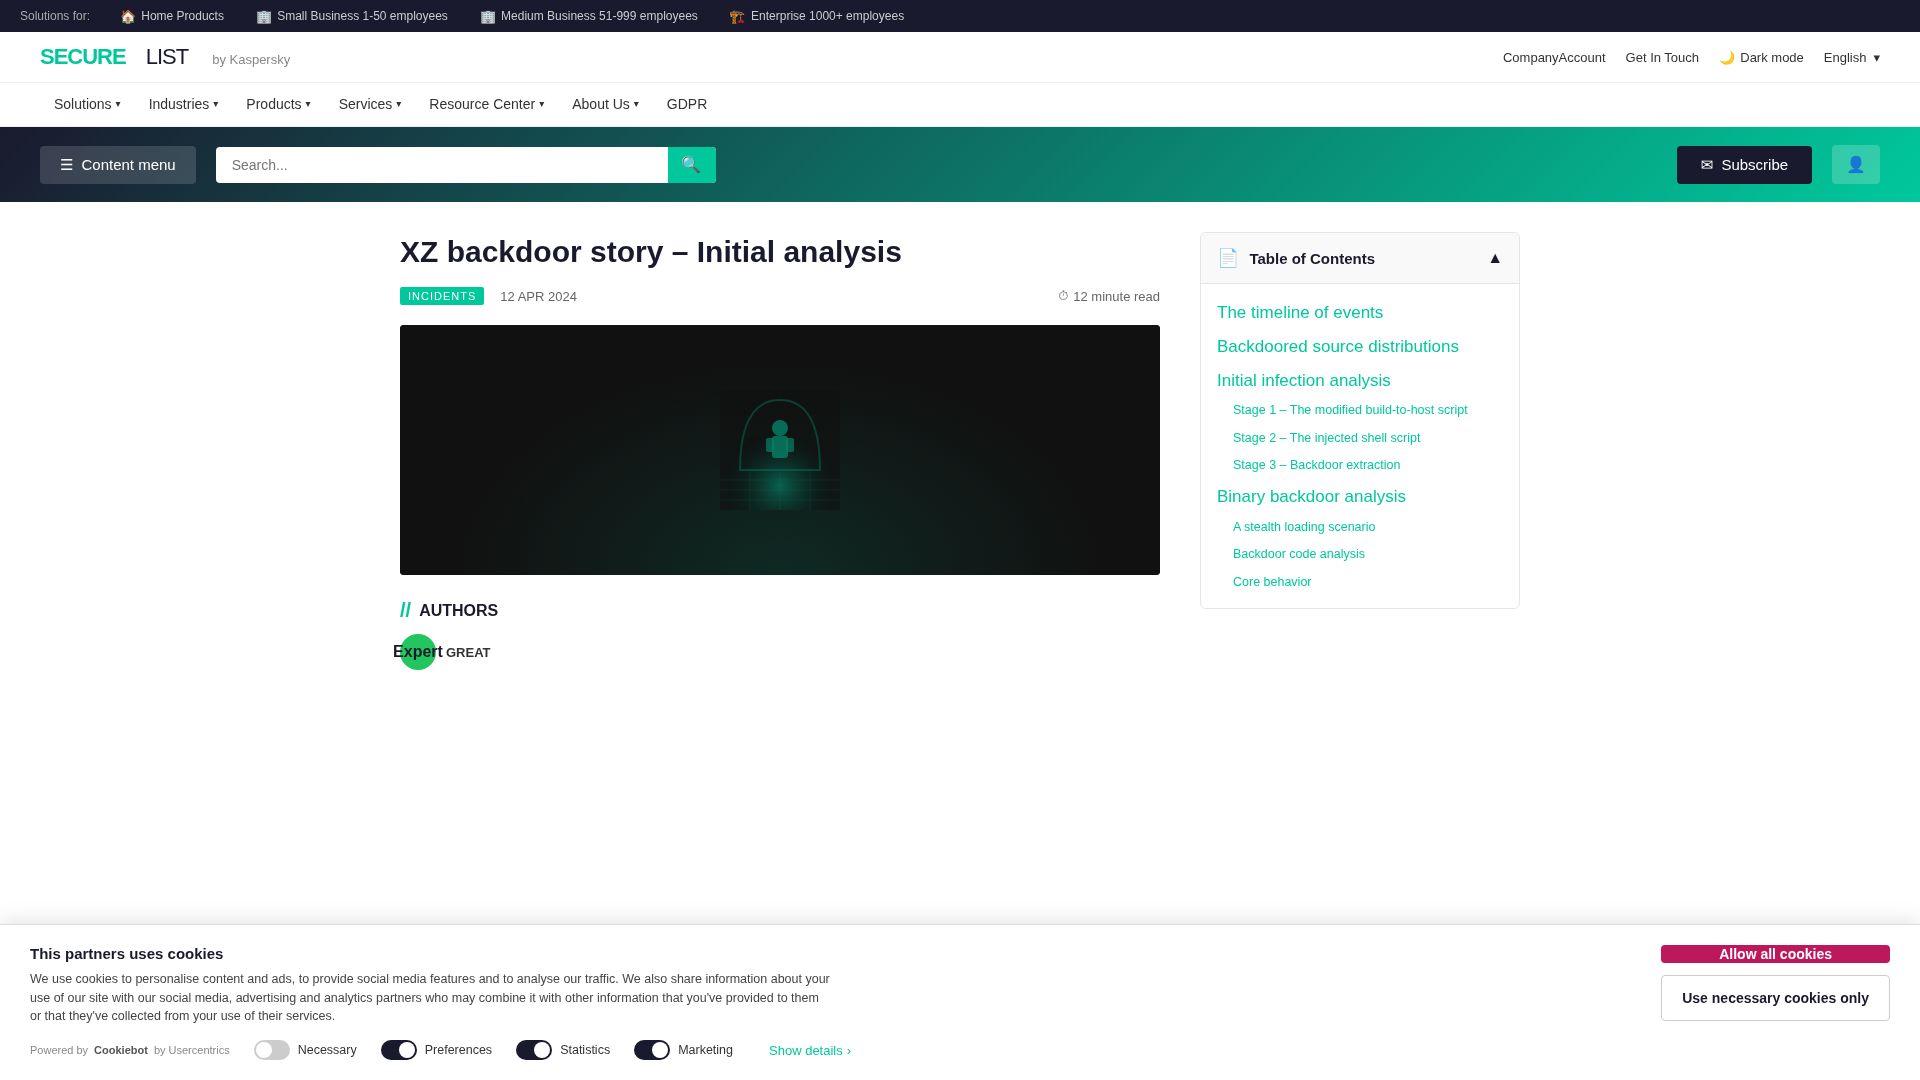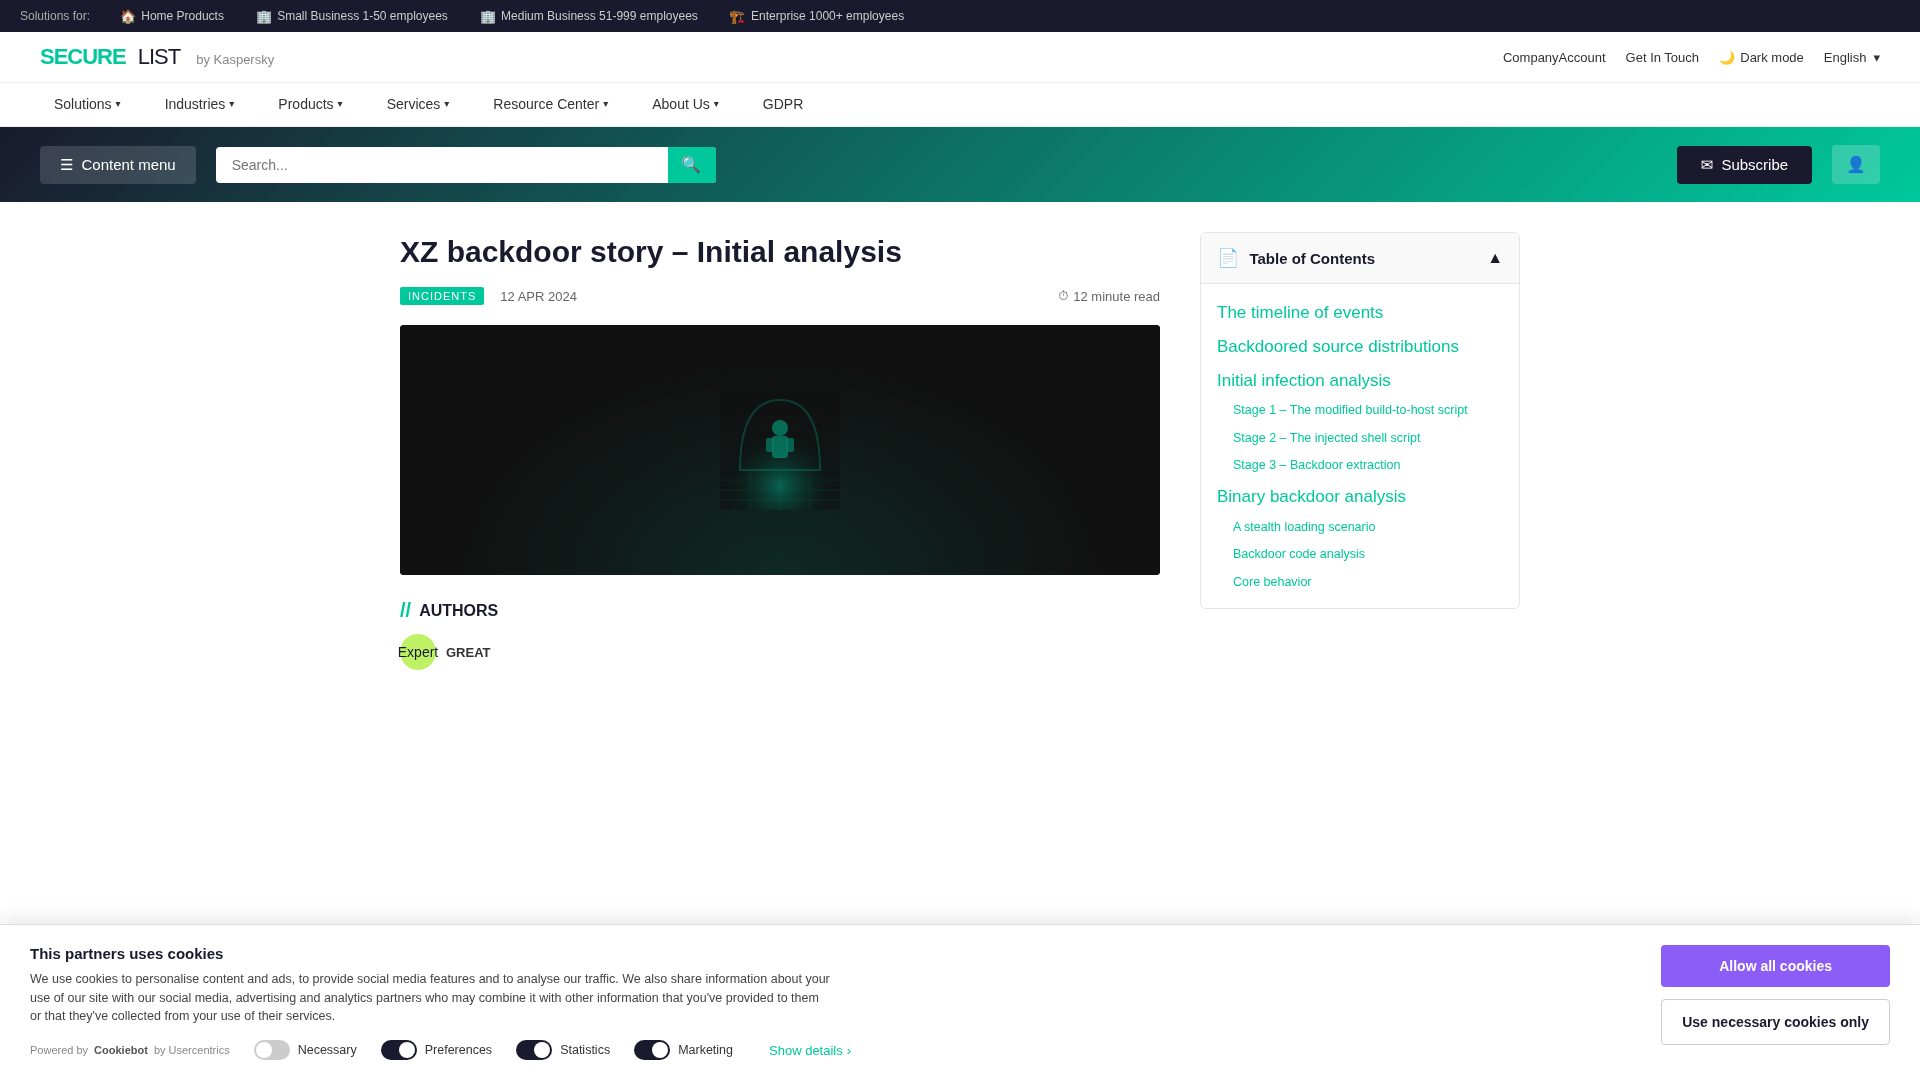--- a/index.html
+++ b/index.html
@@ -26,36 +26,36 @@
 
     
     .header {
       background: #fff;
       padding: 12px 40px;
       display: flex;
       align-items: center;
       justify-content: space-between;
       border-bottom: 1px solid #eee;
     }
-    .logo { display: flex; align-items: baseline; gap: 12px; text-decoration: none; justify-content: flex-end; }
+    .logo { display: flex; align-items: baseline; gap: 20px; text-decoration: none; justify-content: flex-end; }
     .logo-secure { color: #00c89c; font-size: 22px; font-weight: 900; letter-spacing: -1px; }
     .logo-list { color: #1a1a2e; font-size: 22px; font-weight: 400; letter-spacing: -1px; }
     .logo-by { color: #888; font-size: 13px; margin-left: 4px; }
     .header-actions { display: flex; align-items: center; gap: 20px; font-size: 13px; }
     .header-link { color: #333; text-decoration: none; cursor: pointer; }
     .dark-mode-btn { display: flex; align-items: center; gap: 5px; cursor: pointer; color: #333; font-size: 13px; }
     .lang-selector { display: flex; align-items: center; gap: 7px; cursor: pointer; color: #333; font-size: 13px; }
 
     
     .nav {
       background: #fff;
       padding: 0 40px;
       display: flex;
       align-items: center;
-      gap: 16px;
+      gap: 0;
       border-bottom: 1px solid #eee;
       height: 44px;
     }
     .nav-item {
       display: flex; align-items: center; gap: 4px;
       padding: 0 14px; height: 44px; cursor: pointer;
       font-size: 14px; color: #333; white-space: nowrap;
       border-bottom: 2px solid transparent;
     }
     .nav-item .caret { font-size: 10px; }
@@ -133,22 +133,22 @@
     }
     .article-image svg { width: 120px; height: 120px; opacity: 0.6; }
 
     
     .authors-section { margin-top: 10px; }
     .authors-heading { display: flex; align-items: center; gap: 8px; font-size: 16px; font-weight: 700; margin-bottom: 12px; color: #1a1a2e; }
     .authors-slash { color: #00c89c; font-size: 20px; font-weight: 900; }
     .author-item { display: flex; align-items: center; gap: 10px; }
     .author-avatar {
       width: 36px; height: 36px; border-radius: 50%;
-      background: #bef264; display: flex; align-items: center; justify-content: center;
-      font-size: 14px; font-weight: 400; color: #1a1a2e;
+      background: #22c55e; display: flex; align-items: center; justify-content: center;
+      font-size: 16px; font-weight: 700; color: #1a1a2e;
     }
     .author-name { font-size: 13px; font-weight: 600; color: #333; }
 
     
     .toc-panel {
       border: 1px solid #e5e5e5; border-radius: 6px; overflow: hidden;
       height: fit-content;
     }
     .toc-header {
       display: flex; align-items: center; justify-content: space-between;
@@ -190,22 +190,22 @@
     .toggle.on { background: #1a1a2e; }
     .toggle::after {
       content: ''; position: absolute; width: 16px; height: 16px;
       background: #fff; border-radius: 50%; top: 2px; transition: left 0.2s;
     }
     .toggle.off::after { left: 2px; }
     .toggle.on::after { left: 18px; }
     .show-details-link { display: flex; align-items: center; gap: 4px; color: #00c89c; font-size: 13px; cursor: pointer; text-decoration: none; margin-left: 12px; }
     .cookie-buttons { display: flex; flex-direction: column; gap: 12px; min-width: 220px; }
     .allow-all-btn {
-      background: #8b5cf6; color: #fff; border: none;
-      padding: 13px 20px; border-radius: 4px; cursor: pointer;
+      background: #be185d; color: #fff; border: none;
+      padding: 1px 20px; border-radius: 4px; cursor: pointer;
       font-size: 14px; font-weight: 600; white-space: nowrap;
     }
     .necessary-btn {
       background: #fff; color: #1a1a2e; border: 1px solid #ccc;
       padding: 14px 20px; border-radius: 4px; cursor: pointer;
       font-size: 14px; font-weight: 600; white-space: nowrap;
     }
   </style>
 </head>
 <body>

